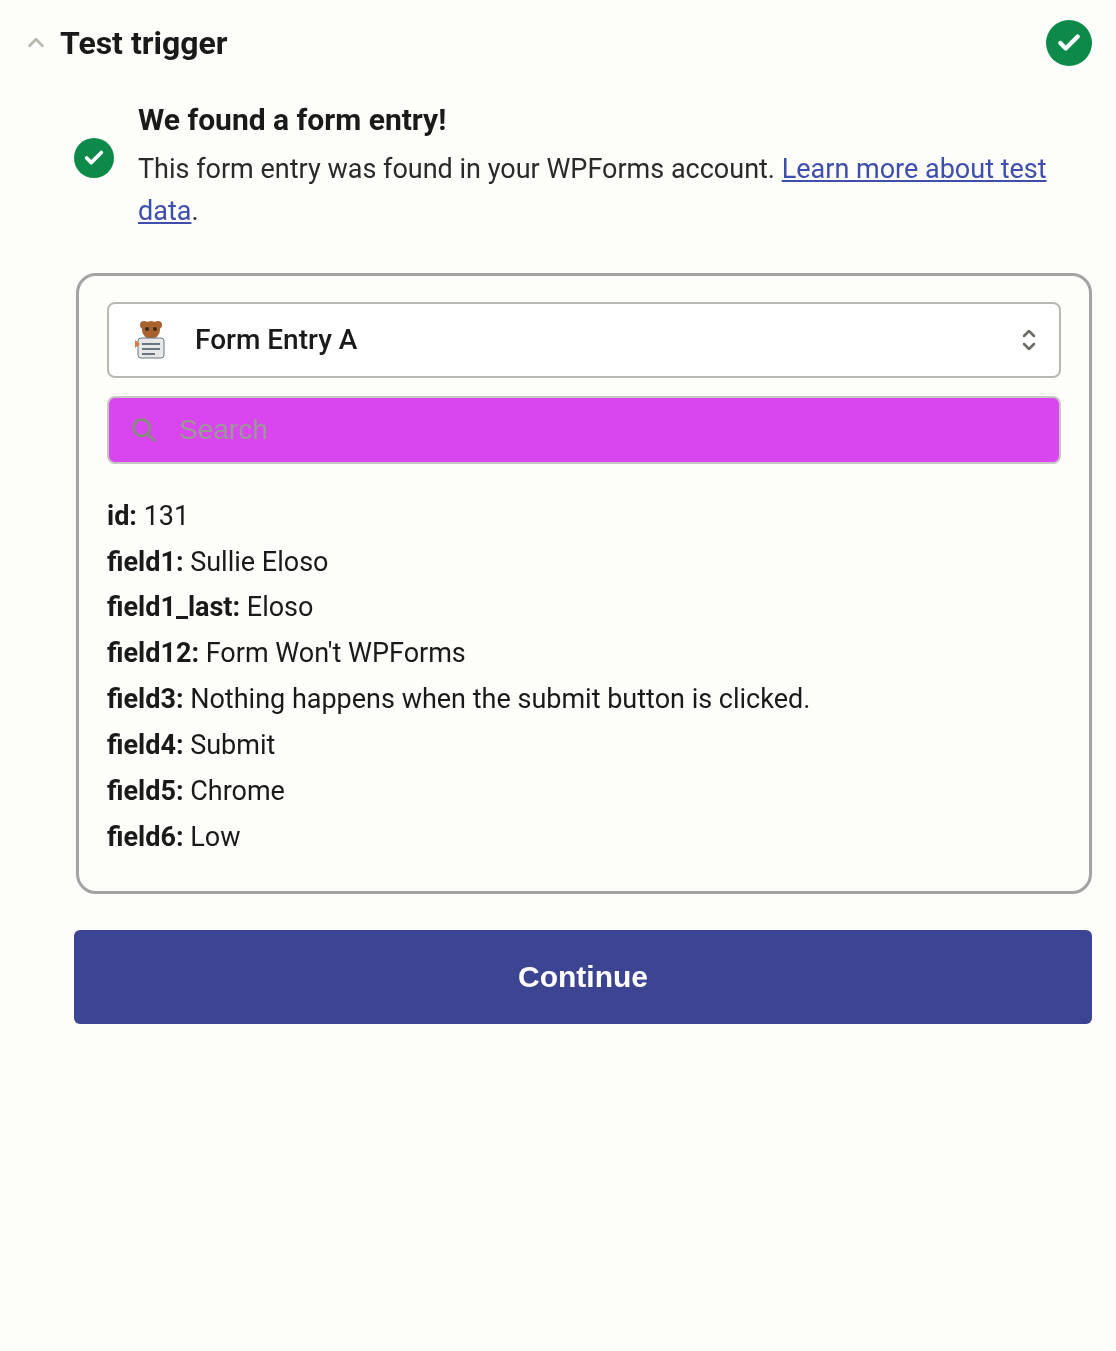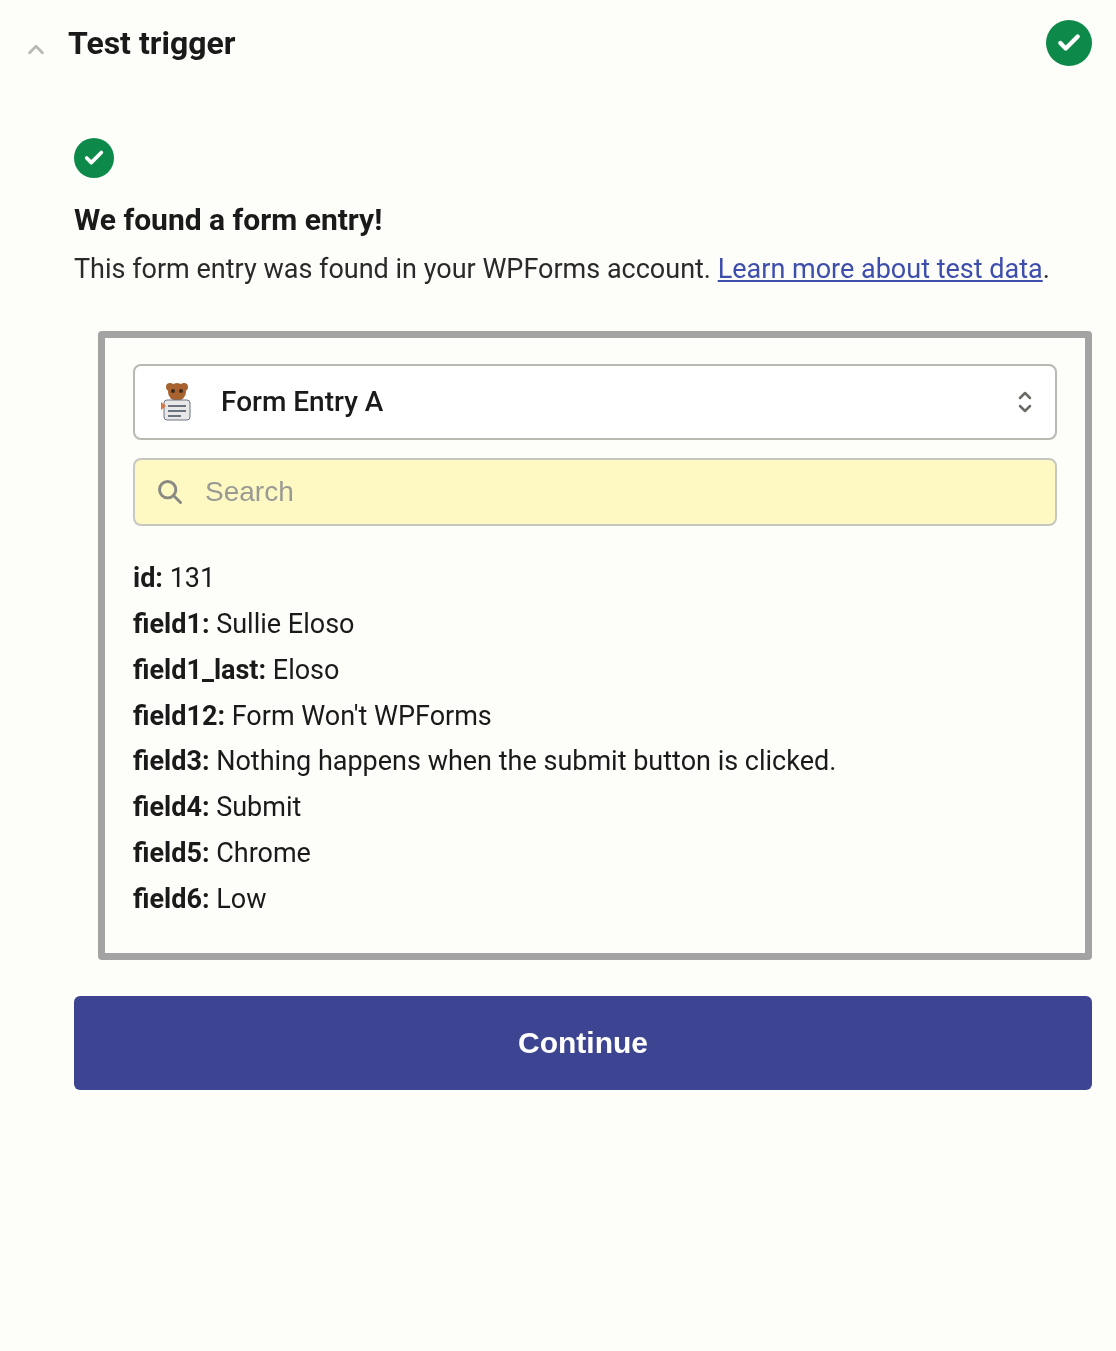--- a/index.html
+++ b/index.html
@@ -14,22 +14,22 @@
       width: 1116px;
     }
     .header-row {
       display: flex;
       align-items: center;
       justify-content: space-between;
       margin-bottom: 36px;
     }
     .header-left {
       display: flex;
-      align-items: flex-end;
-      gap: 20px;
+      align-items: center;
+      gap: 12px;
     }
     .chevron {
       width: 24px;
       height: 24px;
       display: flex;
       align-items: center;
       justify-content: center;
     }
     .section-title {
       font-size: 32px;
@@ -44,21 +44,20 @@
       display: flex;
       align-items: center;
       justify-content: center;
     }
     .success-row {
       display: flex;
       align-items: flex-start;
       gap: 24px;
       padding-left: 50px;
       margin-bottom: 40px;
-      flex-direction: column;
     }
     .badge-check-sm {
       width: 40px;
       height: 40px;
       border-radius: 50%;
       background: #0d8a4a;
       display: flex;
       align-items: center;
       justify-content: center;
       flex-shrink: 0;
@@ -76,23 +75,23 @@
     .success-desc {
       font-size: 27px;
       line-height: 1.55;
       color: #2a2a2a;
     }
     .link {
       color: #3d4eac;
       text-decoration: underline;
     }
     .data-panel {
-      margin-left: 74px;
-      border: 7px solid #a3a3a3;
-      border-radius: 4px;
+      margin-left: 52px;
+      border: 3px solid #a3a3a3;
+      border-radius: 20px;
       padding: 26px 28px 30px;
       background: #fdfdf9;
       margin-bottom: 36px;
     }
     .select-box {
       display: flex;
       align-items: center;
       border: 2px solid #b9b9b2;
       border-radius: 8px;
       padding: 14px 20px;
@@ -122,21 +121,21 @@
       align-items: center;
       justify-content: center;
       gap: 2px;
     }
     .search-box {
       display: flex;
       align-items: center;
       border: 2px solid #c7c7c1;
       border-radius: 8px;
       padding: 16px 20px;
-      background: #fef9c3;
+      background: #d946ef;
       margin-bottom: 30px;
     }
     .search-icon {
       width: 30px;
       height: 30px;
       margin-right: 20px;
       display: flex;
       align-items: center;
       justify-content: center;
     }

